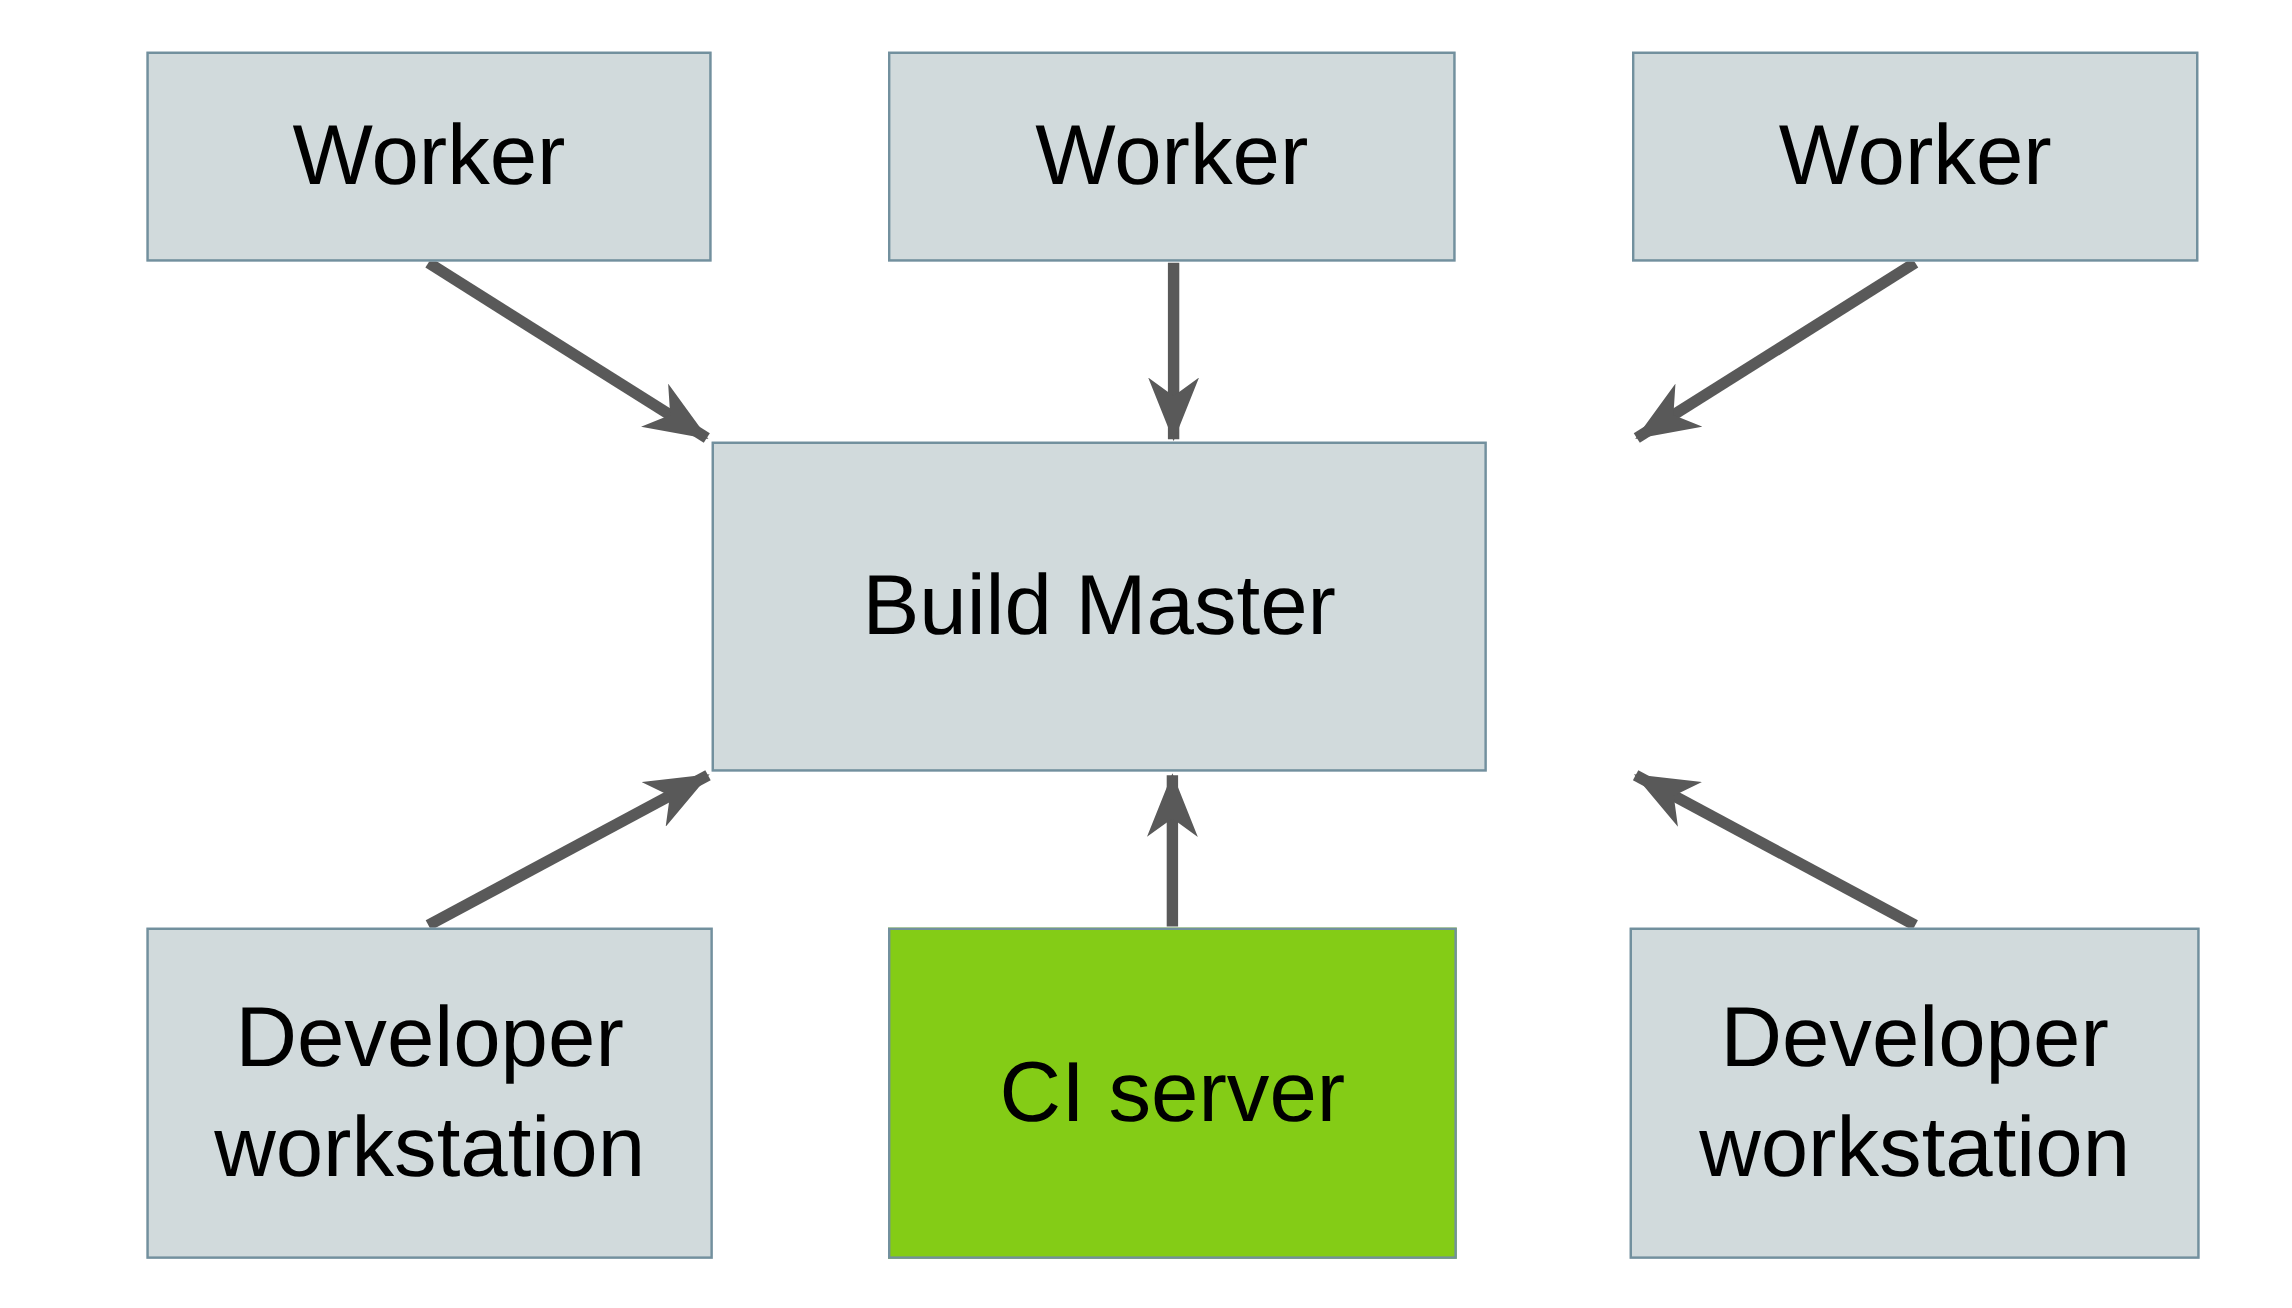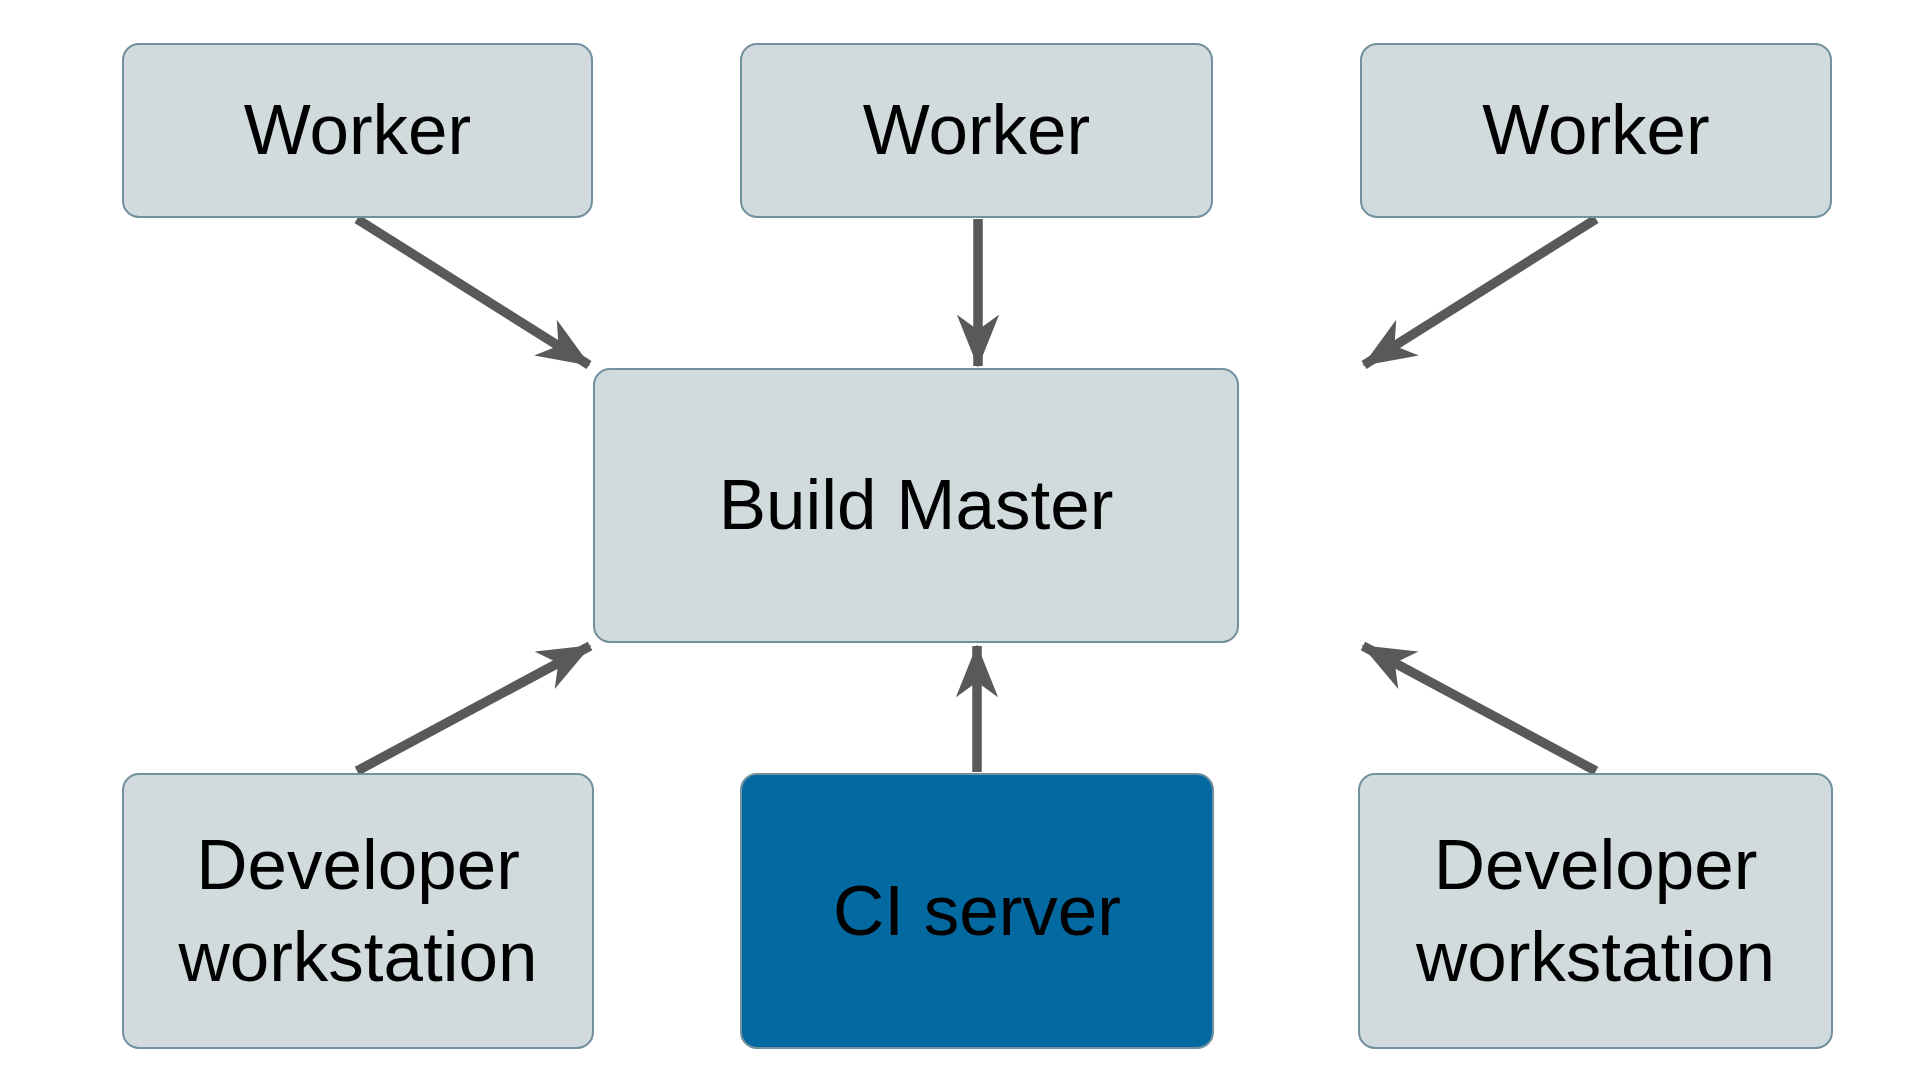--- a/index.html
+++ b/index.html
@@ -23,21 +23,20 @@
     position: absolute;
     box-sizing: border-box;
     display: flex;
     align-items: center;
     justify-content: center;
     text-align: center;
     font-size: 71px;
     line-height: 1.3;
     color: #000000;
     padding: 0 2px;
-    border-radius: 17px;
   }
   .node .label {
     display: block;
   }
 </style>
 </head>
 <body>
 
 <div id="canvas" style="width: 1910px; height: 1090px; background: rgb(255, 255, 255);">
   <svg id="arrow-layer" xmlns="http://www.w3.org/2000/svg" width="1910" height="1090">
@@ -63,19 +62,19 @@
     </div>
     <div class="node" style="left: 1360px; top: 43px; width: 472px; height: 175px; background: rgb(209, 218, 220); border: 2px solid rgb(114, 144, 158); color: rgb(0, 0, 0);">
       <span class="label">Worker</span>
     </div>
     <div class="node" style="left: 593px; top: 368px; width: 646px; height: 275px; background: rgb(209, 218, 220); border: 2px solid rgb(114, 144, 158); color: rgb(0, 0, 0);">
       <span class="label">Build Master</span>
     </div>
     <div class="node" style="left: 122px; top: 773px; width: 472px; height: 276px; background: rgb(209, 218, 220); border: 2px solid rgb(114, 144, 158); color: rgb(0, 0, 0);">
       <span class="label">Developer workstation</span>
     </div>
-    <div class="node" style="left: 740px; top: 773px; width: 474px; height: 276px; background: #0369a1; border: 2px solid rgb(114, 144, 158); color: rgb(0, 0, 0);">
+    <div class="node" style="left: 740px; top: 773px; width: 474px; height: 276px; background: #84cc16; border: 2px solid rgb(114, 144, 158); color: rgb(0, 0, 0);">
       <span class="label">CI server</span>
     </div>
     <div class="node" style="left: 1358px; top: 773px; width: 475px; height: 276px; background: rgb(209, 218, 220); border: 2px solid rgb(114, 144, 158); color: rgb(0, 0, 0);">
       <span class="label">Developer workstation</span>
     </div>
   </div>
 
 </body></html>

